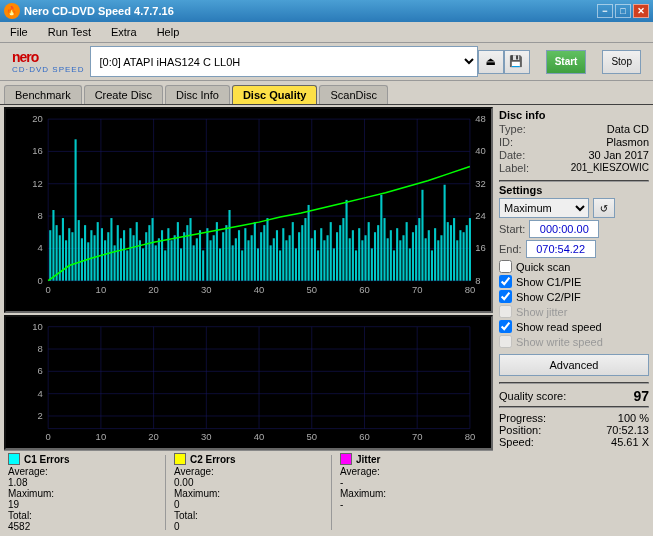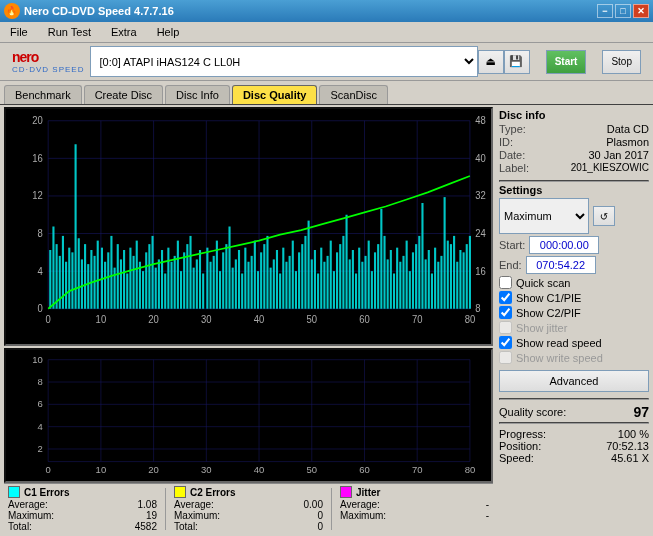--- a/index.html
+++ b/index.html
@@ -93,21 +93,21 @@
       font-size: 11px;
     }
 
     .panel-section { margin-bottom: 6px; }
     .panel-title { font-weight: bold; color: #000; margin-bottom: 2px; }
     .panel-row { display: flex; justify-content: space-between; margin-bottom: 1px; }
     .panel-label { color: #444; }
     .panel-value { color: #000; font-weight: normal; }
 
     .settings-select {
-      width: 90px; height: 36px; font-size: 11px;
+      width: 90px; height: 20px; font-size: 11px;
       border: 1px solid #7f9db9;
     }
     .settings-row { display: flex; align-items: center; gap: 4px; margin-bottom: 2px; }
 
     .time-input {
       width: 70px; height: 18px; font-size: 11px;
       border: 1px solid #7f9db9; background: white;
       color: #0000cc; text-align: center;
     }
 
@@ -132,21 +132,21 @@
     .legend-bar {
       background: #d4d0c8;
       border-top: 1px solid #888;
       display: flex;
       padding: 2px 4px;
       gap: 8px;
     }
     .legend-item { display: flex; flex-direction: column; flex: 1; font-size: 10px; }
     .legend-header { display: flex; align-items: center; gap: 4px; font-weight: bold; margin-bottom: 1px; }
     .legend-color-box { width: 12px; height: 12px; border: 1px solid #666; }
-    .legend-row { display: flex; justify-content: space-between; }
+    .legend-row { display: flex; justify-content: space-between; flex-direction: column; }
     .legend-divider { width: 1px; background: #999; margin: 2px 0; }
 
     .chart-grid-line { stroke: #1a1a6a; stroke-width: 0.5; }
   </style>
 </head>
 <body>
 
 <div class="title-bar">
   <div class="title-bar-left">
     <div class="title-bar-icon">🔥</div>

